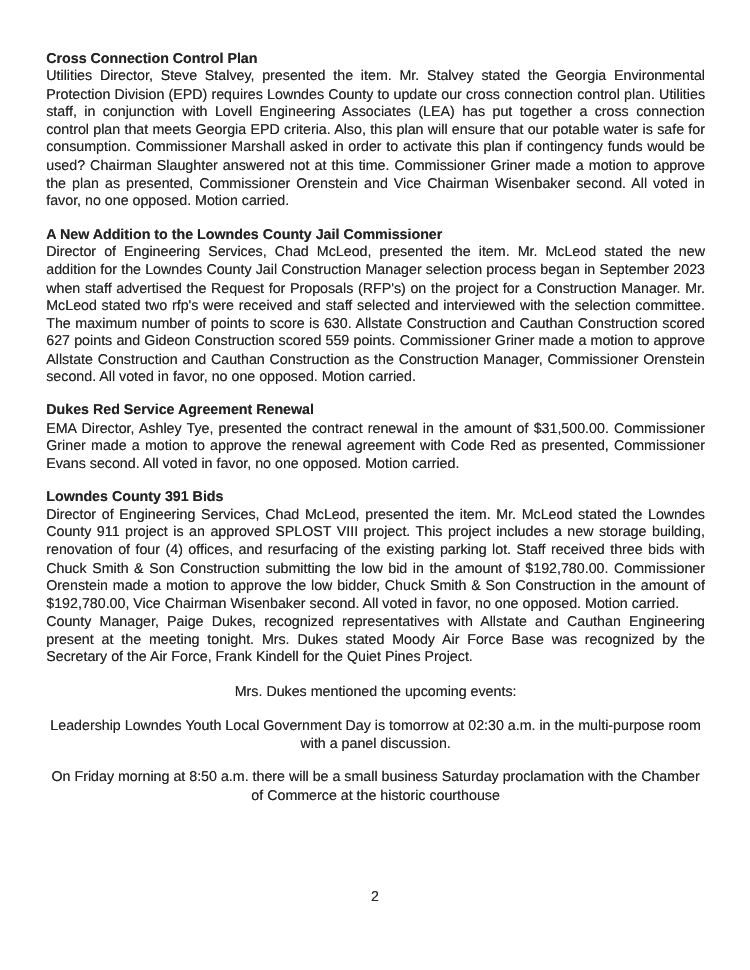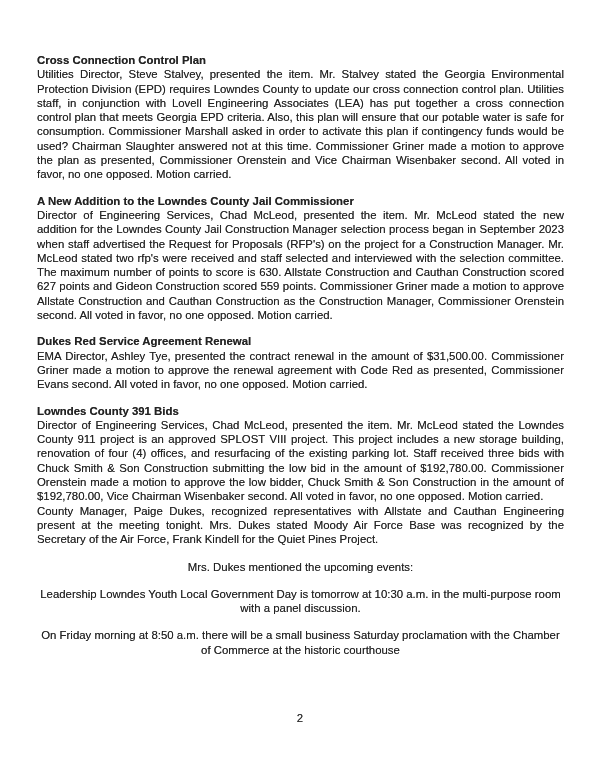--- a/index.html
+++ b/index.html
@@ -24,21 +24,21 @@
     font-size: 11.4px;
     line-height: 14.3px;
     text-shadow: 0 0 0.45px rgba(20,20,20,0.6); 
   }
   .heading {
     font-weight: 700;
     text-align: left;
     margin: 12px 0 0 0;
   }
   .heading.first {
-    margin-top: 17px;
+    margin-top: 4px;
   }
   .heading.outdent {
     margin-left: -7px;
   }
   .para {
     margin: 0;
     text-align: justify;
   }
   .para.spaced {
     margin-top: 13px;
@@ -72,20 +72,20 @@
     <p class="para">EMA Director, Ashley Tye, presented the contract renewal in the amount of $31,500.00.  Commissioner Griner made a motion to approve the renewal agreement with Code Red as presented, Commissioner Evans second.  All voted in favor, no one opposed. Motion carried.</p>
 
 
     <div class="heading">Lowndes County 391 Bids</div>
     <p class="para">Director of Engineering Services, Chad McLeod, presented the item.  Mr. McLeod stated the Lowndes County 911 project is an approved SPLOST VIII project.  This project includes a new storage building, renovation of four (4) offices, and resurfacing of the existing parking lot.  Staff received three bids with Chuck Smith &amp; Son Construction submitting the low bid in the amount of $192,780.00.  Commissioner Orenstein made a motion to approve the low bidder, Chuck Smith &amp; Son Construction in the amount of $192,780.00, Vice Chairman Wisenbaker second.  All voted in favor, no one opposed. Motion carried.</p>
 
     <p class="para">County Manager, Paige Dukes, recognized representatives with Allstate and Cauthan Engineering present at the meeting tonight.  Mrs. Dukes stated Moody Air Force Base was recognized by the Secretary of the Air Force, Frank Kindell for the Quiet Pines Project.</p>
 
     <p class="para spaced">Mrs. Dukes mentioned the upcoming events:</p>
 
-    <p class="para spaced">Leadership Lowndes Youth Local Government Day is tomorrow at 10:30 a.m. in the multi-purpose room with a panel discussion.</p>
+    <p class="para spaced">Leadership Lowndes Youth Local Government Day is tomorrow at 02:30 a.m. in the multi-purpose room with a panel discussion.</p>
 
     <p class="para spaced">On Friday morning at 8:50 a.m. there will be a small business Saturday proclamation with the Chamber of Commerce at the historic courthouse</p>
 
   </div>
 
   <div class="page-number">2</div>
 </div>
 
 </body></html>

